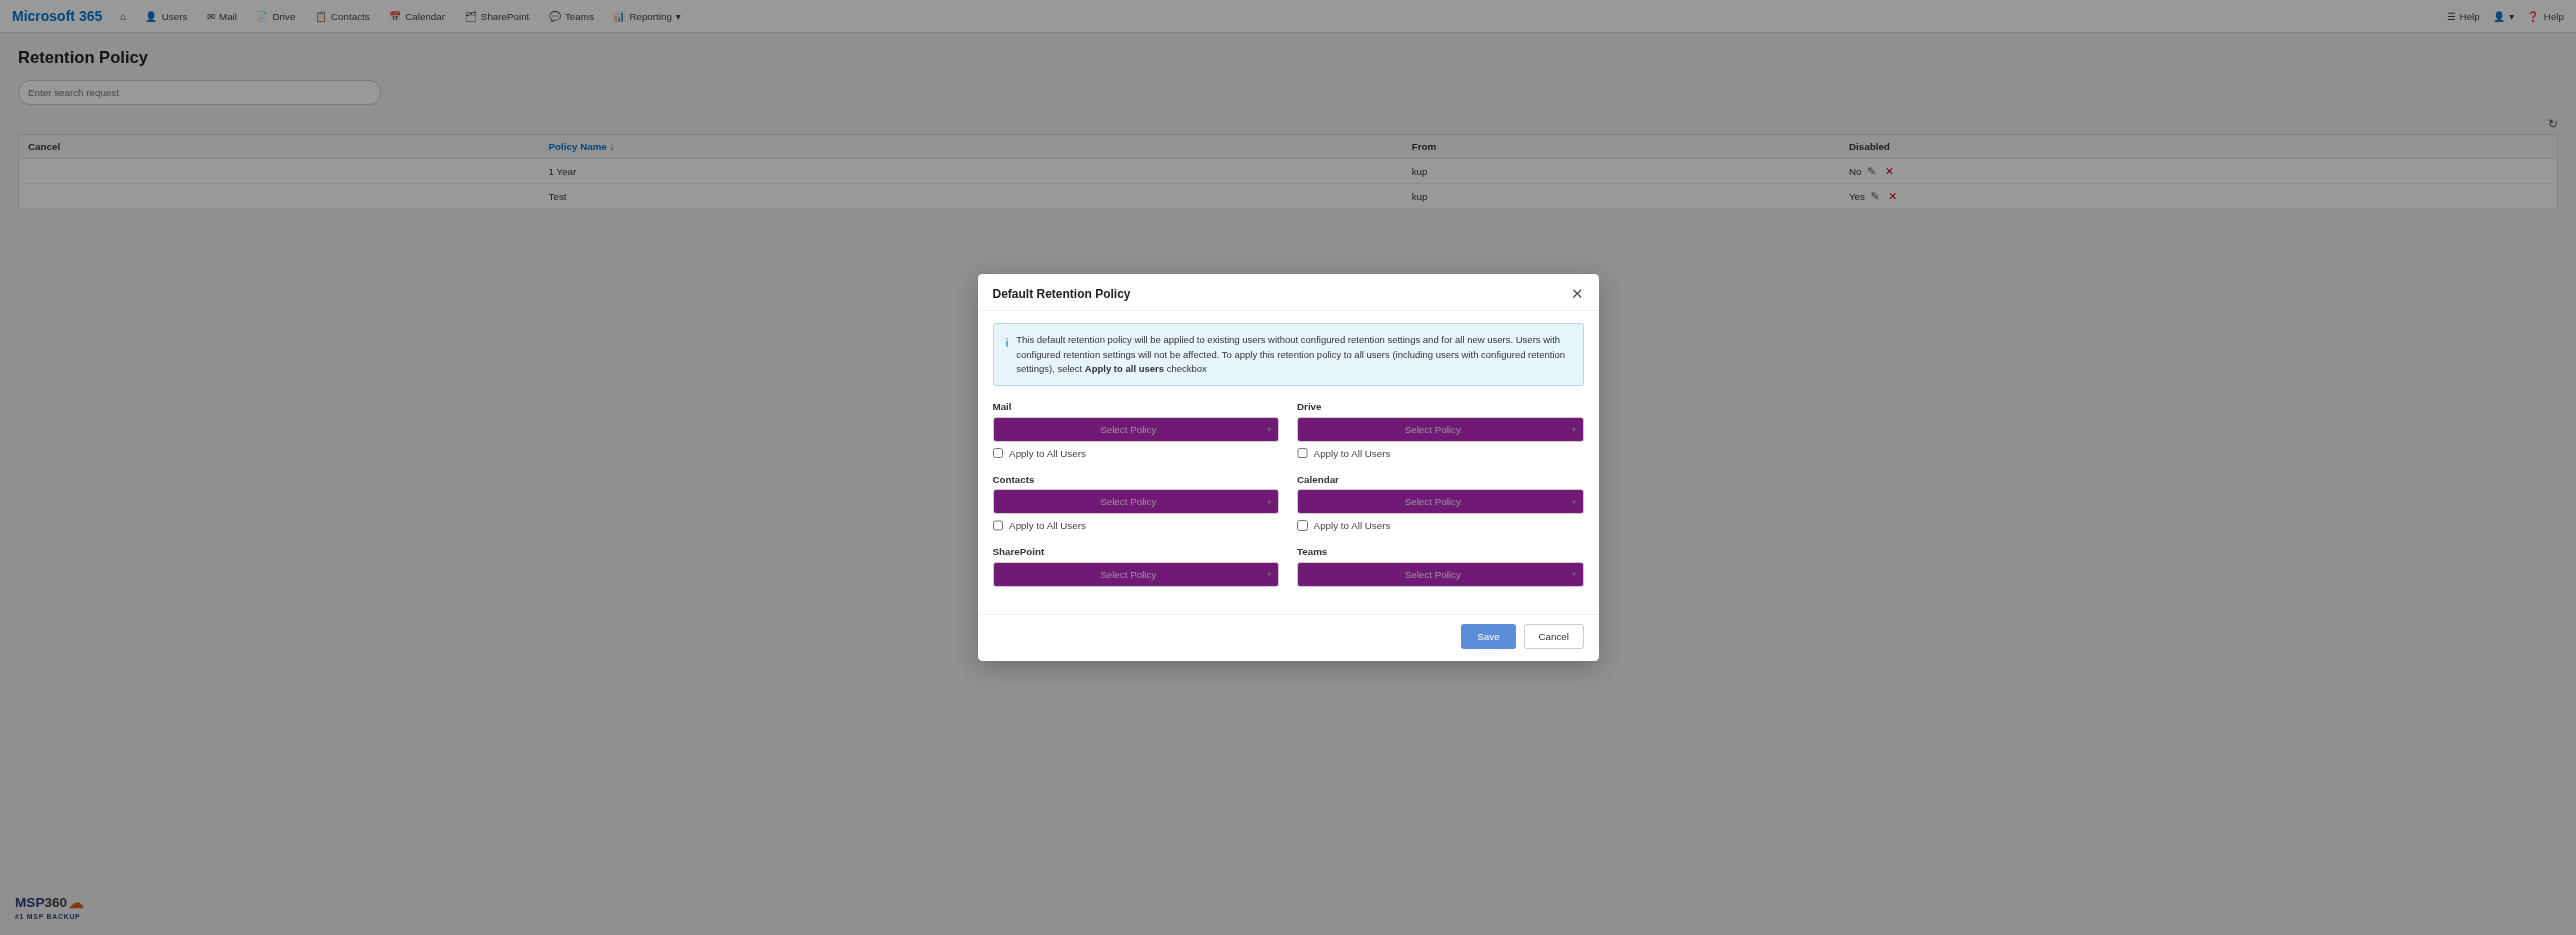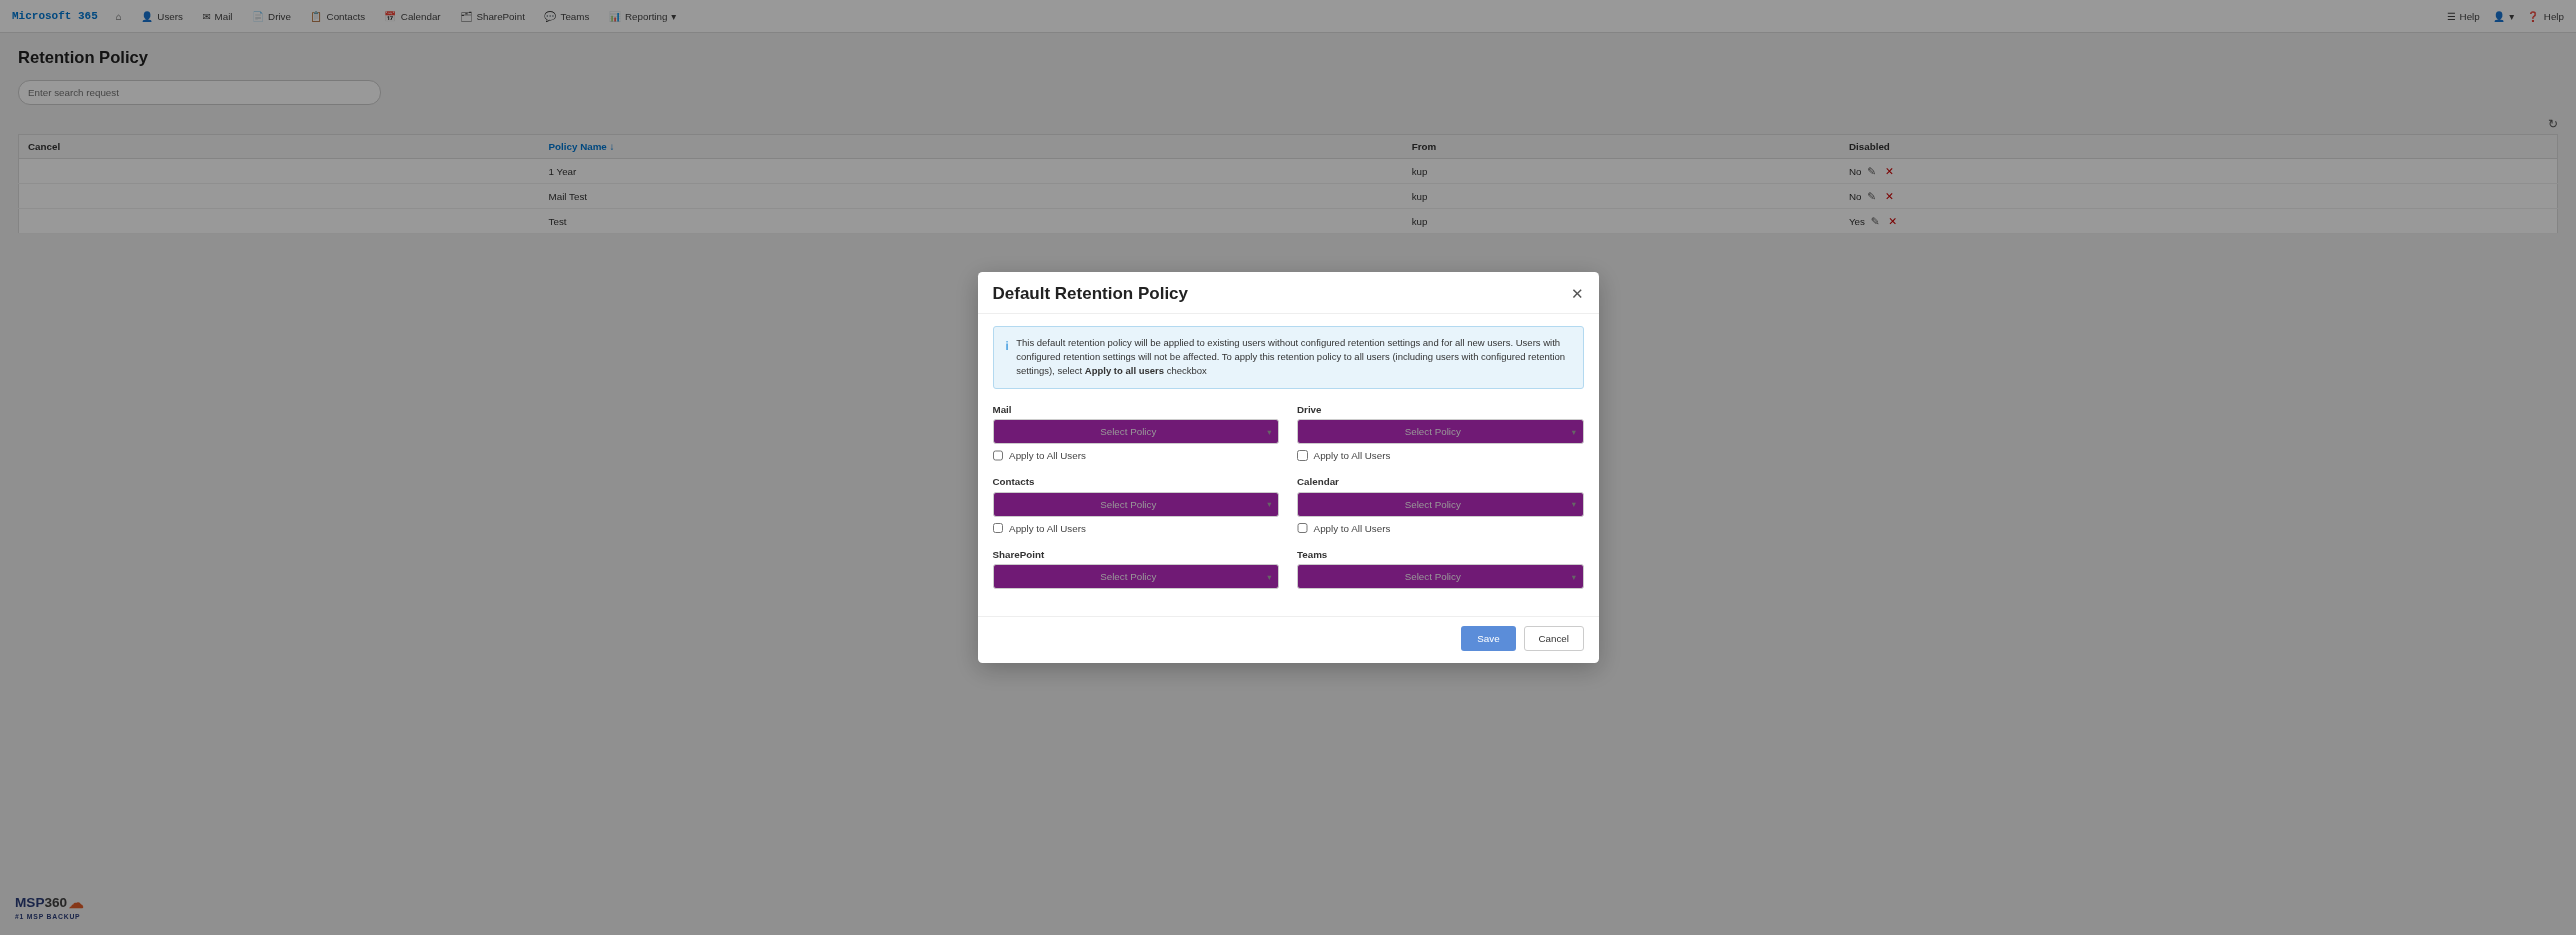--- a/index.html
+++ b/index.html
@@ -15,23 +15,22 @@
       background: #fff;
       border-bottom: 0.8px solid #ddd;
       display: flex;
       align-items: center;
       padding: 0 12px;
       height: 33px;
       gap: 15px;
     }
     .top-nav-brand {
       font-weight: 700;
-      font-size: 11px;
+      font-size: 14px;
       color: #333;
-      font-family: Liberation Mono, monospace;
     }
     .top-nav-brand span { color: #0078d4; }
     .top-nav-items {
       display: flex;
       align-items: center;
       gap: 13.6px;
       flex: 1;
     }
     .top-nav-item {
       display: flex;
@@ -142,21 +141,21 @@
       padding: 0;
     }
     .modal-header {
       display: flex;
       align-items: center;
       justify-content: space-between;
       padding: 12px 15px 9px;
       border-bottom: 0.8px solid #eee;
     }
     .modal-title {
-      font-size: 17px;
+      font-size: 12px;
       font-weight: 600;
       color: #222;
     }
     .modal-close {
       cursor: pointer;
       font-size: 15px;
       color: #555;
       background: none;
       border: none;
       line-height: 1;
@@ -389,30 +388,20 @@
         <td>1 Year</td>
         <td>kup</td>
         <td>
           <span>No</span>
           <span class="action-icon edit">✎</span>
           <span class="action-icon delete">✕</span>
         </td>
       </tr>
       <tr>
         <td></td>
-        <td>Mail Test</td>
-        <td>kup</td>
-        <td>
-          <span>No</span>
-          <span class="action-icon edit">✎</span>
-          <span class="action-icon delete">✕</span>
-        </td>
-      </tr>
-      <tr>
-        <td></td>
         <td>Test</td>
         <td>kup</td>
         <td>
           <span>Yes</span>
           <span class="action-icon edit">✎</span>
           <span class="action-icon delete">✕</span>
         </td>
       </tr>
     </tbody>
   </table>

